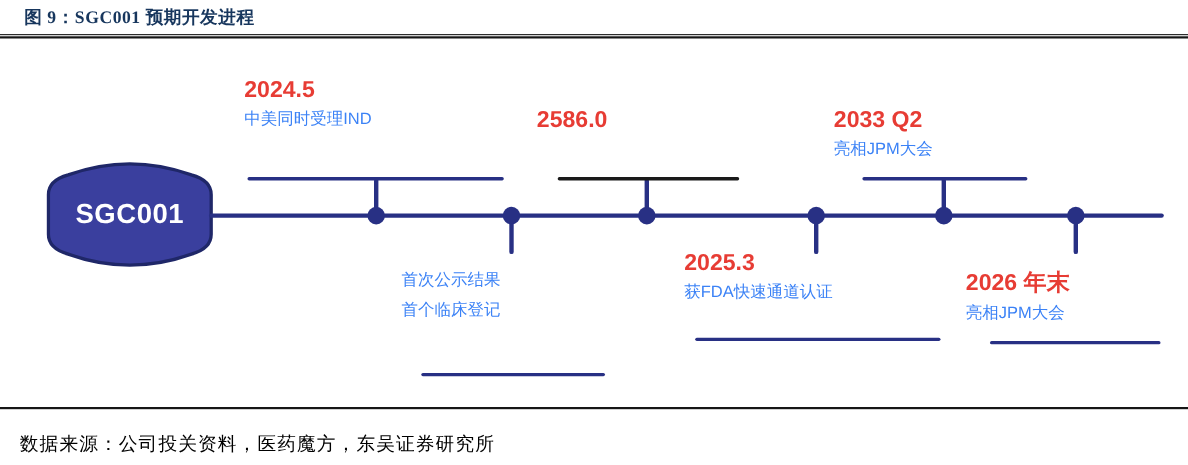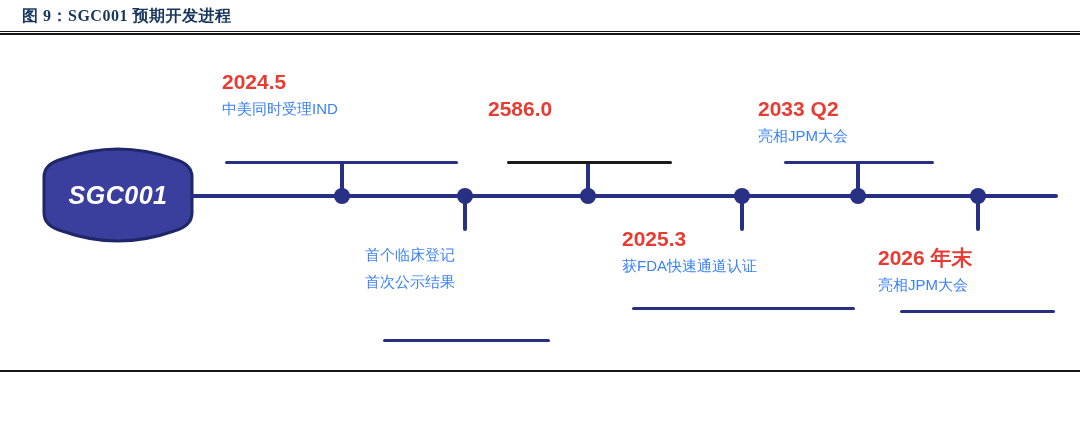--- a/index.html
+++ b/index.html
@@ -15,21 +15,21 @@
     position:absolute; left:22px; top:6px;
     font-family:"Liberation Serif", serif;
     font-weight:bold; font-size:16px; color:#17365d; letter-spacing:0.5px;
   }
   .rule-top {
     position:absolute; left:0; top:31px; width:1080px; height:4px;
     border-top:1px solid #161616; border-bottom:2px solid #161616;
   }
 
   
-  .node { position:absolute; left:42px; top:147px; width:152px; height:96px;font-style:italic; }
+  .node { position:absolute; left:42px; top:147px; width:152px; height:96px; }
   .node svg { position:absolute; inset:0; }
   .node-label {
     position:absolute; inset:0; display:flex; align-items:center; justify-content:center;
     color:#ffffff; font-weight:bold; font-size:25px; letter-spacing:0.5px;
   }
 
   
   .axis {
     position:absolute; left:190px; top:194px; width:868px; height:4px;
     background:#283084; border-radius:2px;
@@ -109,22 +109,22 @@
   <div class="dot dot4"></div>
   <div class="dot dot5"></div>
 
   <div class="ms m0">
     <div class="ms-date">2024.5</div>
     <div class="ms-line">中美同时受理IND</div>
   </div>
   <div class="ul ul0"></div>
 
   <div class="ms m1">
+    <div class="ms-line">首次公示结果</div>
     <div class="ms-line">首个临床登记</div>
-    <div class="ms-line">首次公示结果</div>
   </div>
   <div class="ul ul1"></div>
 
   <div class="ms m2">
     <div class="ms-date">2586.0</div>
   </div>
   <div class="ul ul2"></div>
 
   <div class="ms m3">
     <div class="ms-date">2025.3</div>
@@ -138,14 +138,15 @@
   </div>
   <div class="ul ul4"></div>
 
   <div class="ms m5">
     <div class="ms-date">2026 年末</div>
     <div class="ms-line">亮相JPM大会</div>
   </div>
   <div class="ul ul5"></div>
 
   <div class="rule-bottom"></div>
+  <div class="source">数据来源：公司投关资料，医药魔方，东吴证券研究所</div>
 
 </div>
 
 </body></html>

